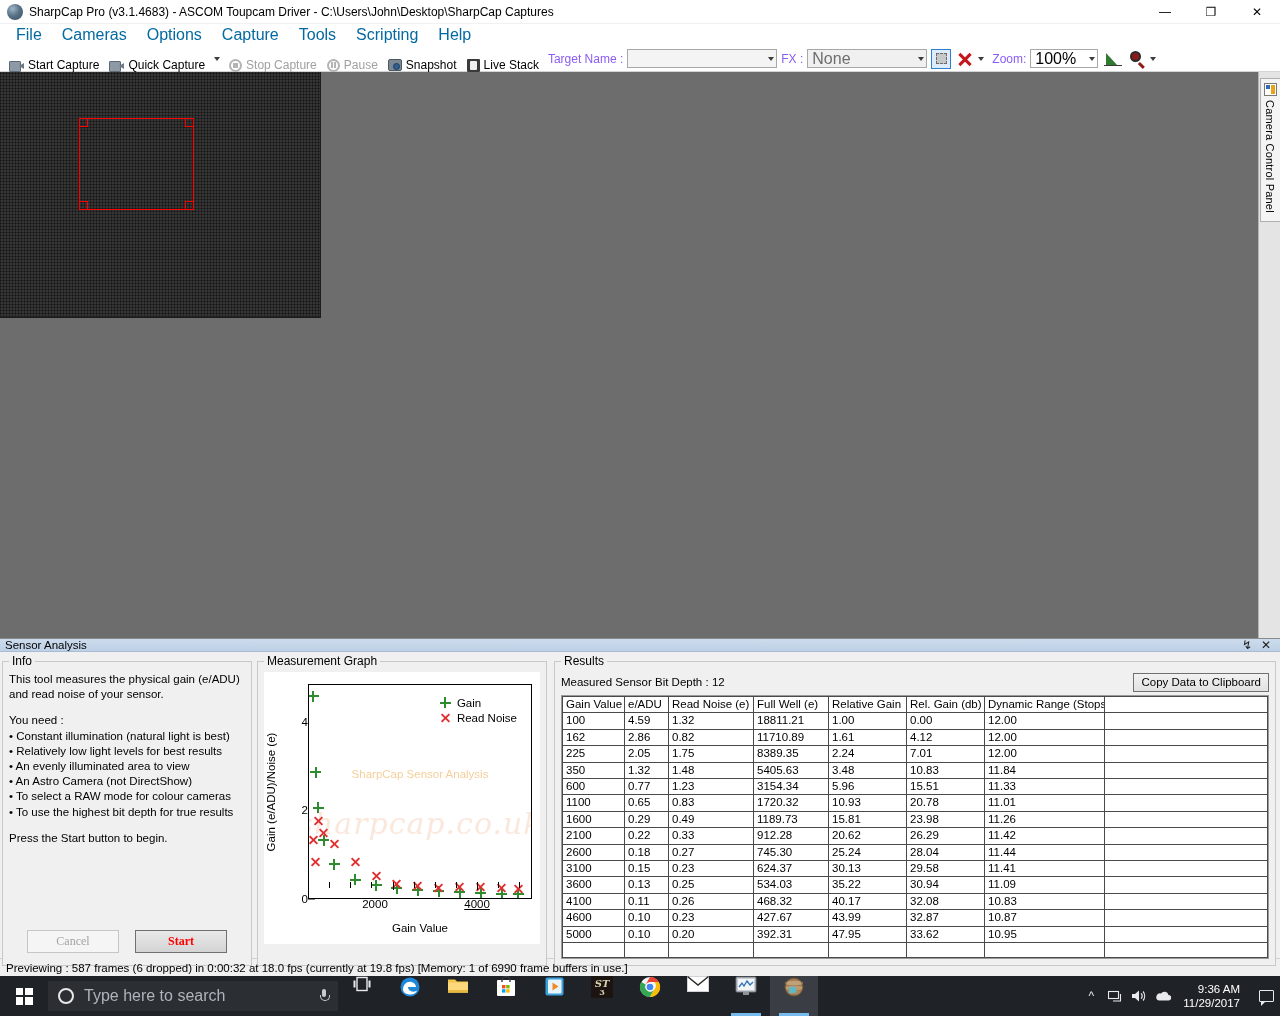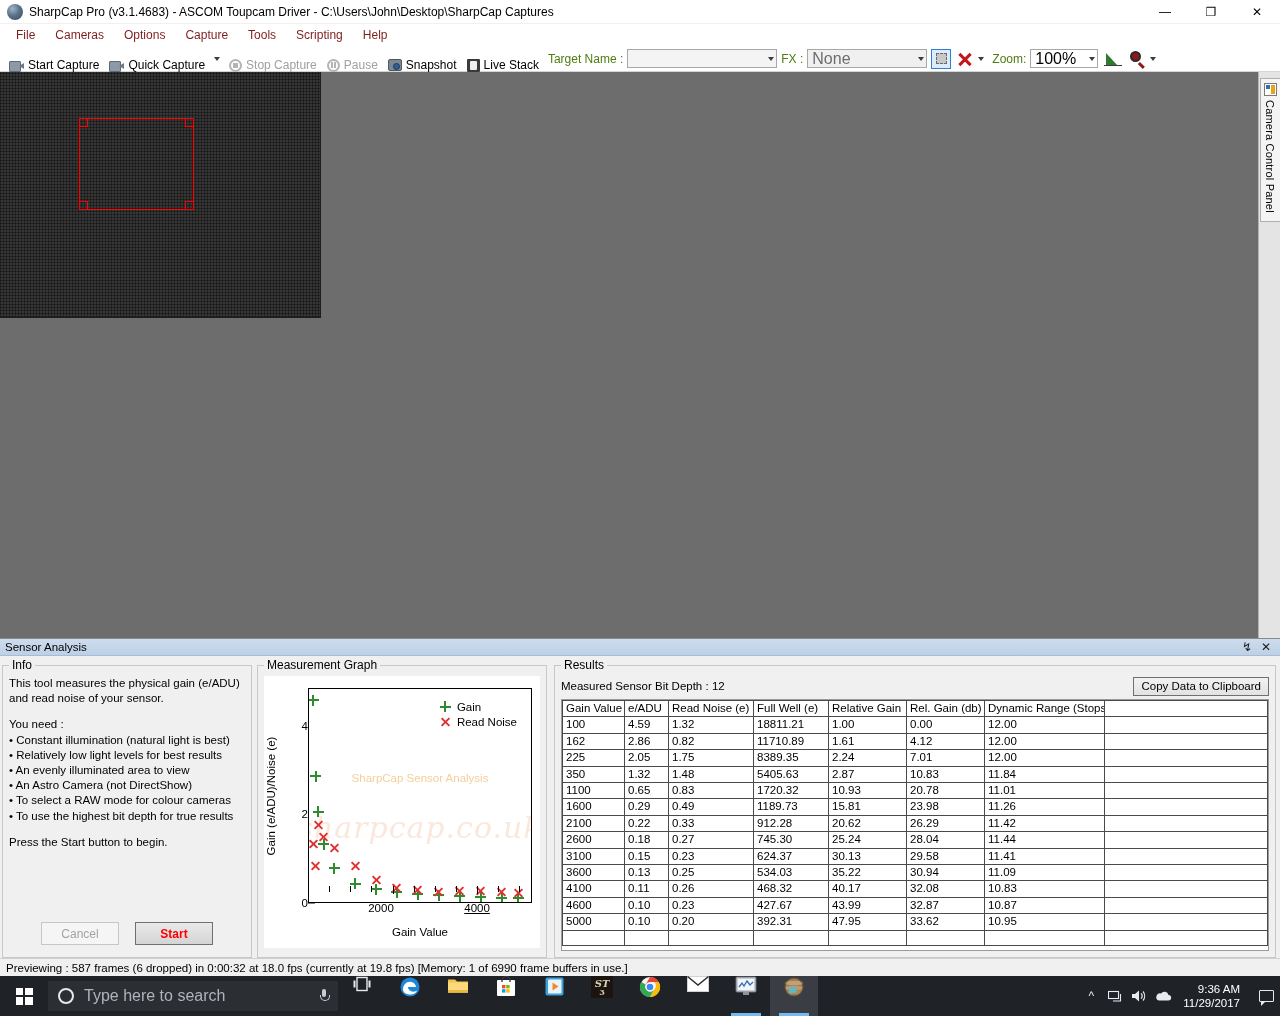--- a/index.html
+++ b/index.html
@@ -30,21 +30,21 @@
     align-items: center; justify-content: center;
     font-size: 12px; color: #000; cursor: default;
   }
 
   
   #menubar {
     height: 22px; background: #ffffff;
     display: flex; align-items: center; padding-left: 6px;
   }
   .menu-item {
-    padding: 3px 10px; font-size: 12px; color: #7f1d1d; cursor: default;
+    padding: 3px 10px; font-size: 16px; color: #0369a1; cursor: default;
   }
 
   
   #toolbar {
     height: 26px; background: #ffffff;
     display: flex; align-items: center; padding: 0 4px;
     border-bottom: 1px solid #d4d4d4;
   }
   .tb-btn {
     display: flex; align-items: center; gap: 4px;
@@ -118,21 +118,21 @@
   .combo-arrow {
     width: 0; height: 0;
     border-left: 3.5px solid transparent;
     border-right: 3.5px solid transparent;
     border-top: 4px solid #3c3c3c;
     margin-left: 6px; flex: none;
   }
   #target-combo { width: 150px; background: #f4f4f4; }
   #fx-combo { width: 120px; background: #f0f0f0; }
   #zoom-combo { width: 68px; }
-  .tb-static { font-size: 12px; color: #4d7c0f; margin: 4px 4px; white-space: nowrap; }
+  .tb-static { font-size: 12px; color: #8b5cf6; margin: 4px 4px; white-space: nowrap; }
   #roi-btn {
     width: 20px; height: 20px; border: 1px solid #2f7fd0;
     background: #dcecfb; display: flex; align-items: center;
     justify-content: center; flex: none; margin-left: 4px;
   }
   #roi-btn i {
     width: 11px; height: 11px; display: block;
     border: 1px dashed #6a6a6a; background: #c8c8c8;
   }
   #xcross-btn {
@@ -259,24 +259,25 @@
   
   #info-grp { width: 250px; display: flex; flex-direction: column; }
   #info-text { font-size: 11.5px; color: #000; line-height: 15.2px; flex: 1; }
   #info-text p { margin: 0; }
   #info-text .gap { height: 11px; }
   #info-btns {
     display: flex; gap: 16px; justify-content: center;
     padding: 4px 0 6px;
   }
   .dlg-btn {
-    width: 78px; height: 23px; font-size: 12px;
+    width: 92px; height: 23px; font-size: 12px;
     display: flex; align-items: center; justify-content: center;
     border: 1px solid #a0a0a0; background: #f5f5f5;
     cursor: default;
+    font-family: Liberation Serif, serif;
   }
   #btn-cancel { color: #a3a3a3; background: #f5f5f5; border-color: #c6c6c6; }
   #btn-start {
     color: #ff0000; font-weight: bold;
     background: linear-gradient(#e9e9e9, #d4d4d4);
     border: 1px solid #707070;
   }
 
   
   #graph-grp { width: 290px; margin-left: 5px; }
@@ -657,21 +658,21 @@
         <div id="xtick-area">
             <div class="xtick-mark" style="left: 21.1321px;"></div>
             <div class="xtick-mark" style="left: 42.2642px;"></div>
             <div class="xtick-mark" style="left: 63.3962px;"></div>
             <div class="xtick-mark" style="left: 105.66px;"></div>
             <div class="xtick-mark" style="left: 126.792px;"></div>
             <div class="xtick-mark" style="left: 147.925px;"></div>
             <div class="xtick-mark" style="left: 190.189px;"></div>
             <div class="xtick-mark" style="left: 211.321px;"></div>
             <div class="xtick-mark" style="left: 84.5283px; height: 8px;"></div>
-            <div class="xtick-lbl" style="left: 73px;">2000</div>
+            <div class="xtick-lbl" style="left: 67px;">2000</div>
             <div class="xtick-mark" style="left: 169.057px; height: 8px;"></div>
             <div class="xtick-lbl" style="left: 169.057px; text-decoration: underline;">4000</div>
           </div>
         <div id="xlabel">Gain Value</div>
       </div>
     </fieldset>
 
     <fieldset class="grp" id="results-grp">
       <legend>Results</legend>
       <div id="res-top">
@@ -734,23 +735,33 @@
                 <td>2.24</td>
                 <td>7.01</td>
                 <td>12.00</td>
                 <td></td>
               </tr>
               <tr>
                 <td>350</td>
                 <td>1.32</td>
                 <td>1.48</td>
                 <td>5405.63</td>
-                <td>2.87</td>
+                <td>3.48</td>
                 <td>10.83</td>
                 <td>11.84</td>
+                <td></td>
+              </tr>
+              <tr>
+                <td>600</td>
+                <td>0.77</td>
+                <td>1.23</td>
+                <td>3154.34</td>
+                <td>5.96</td>
+                <td>15.51</td>
+                <td>11.33</td>
                 <td></td>
               </tr>
               <tr>
                 <td>1100</td>
                 <td>0.65</td>
                 <td>0.83</td>
                 <td>1720.32</td>
                 <td>10.93</td>
                 <td>20.78</td>
                 <td>11.01</td>

